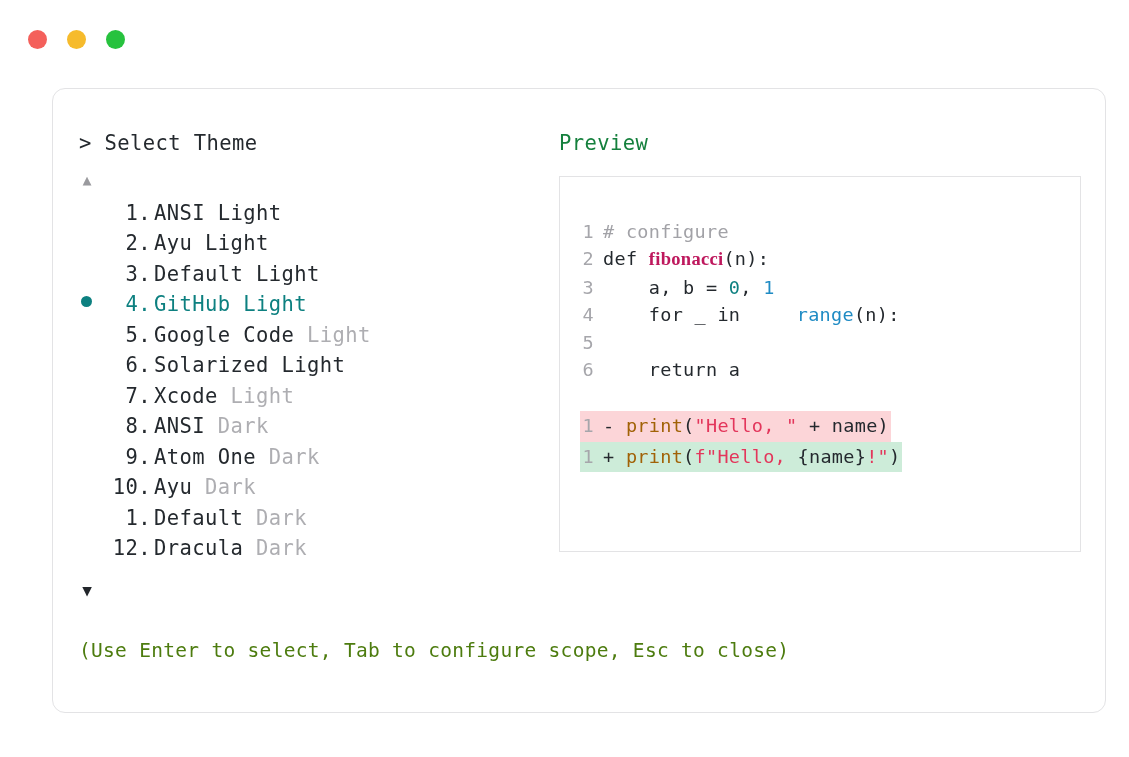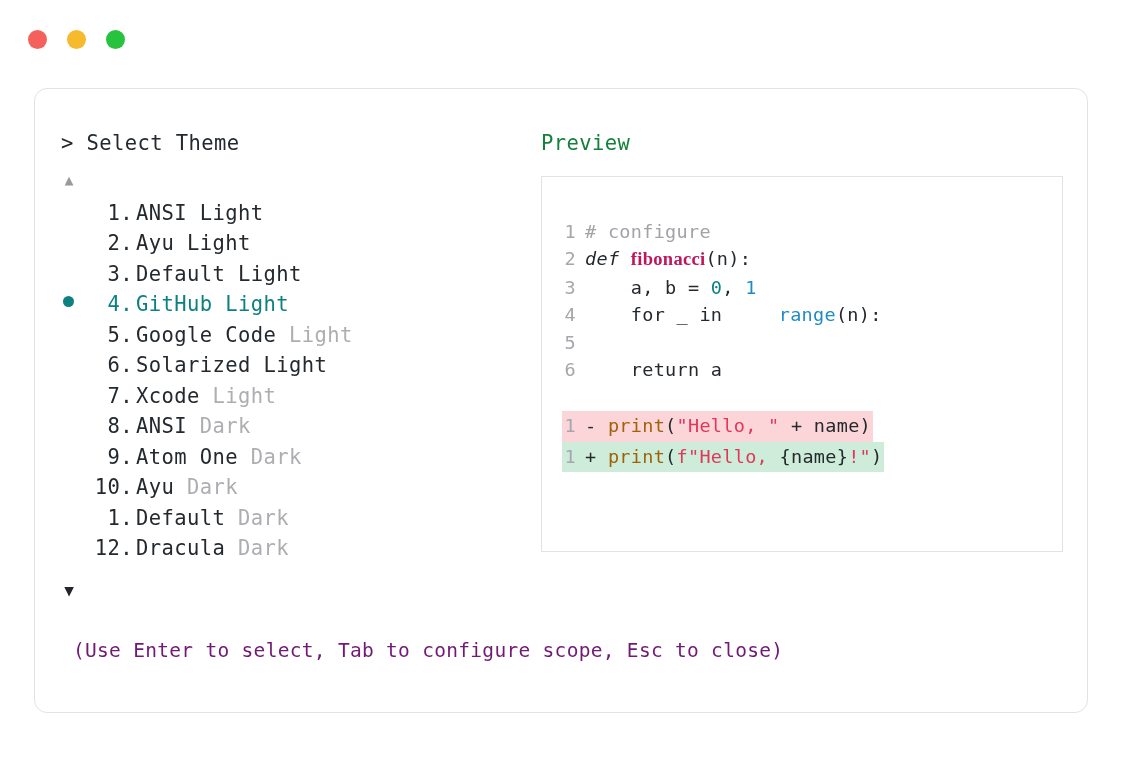--- a/index.html
+++ b/index.html
@@ -30,21 +30,21 @@
     border-radius: 50%;
     display: block;
   }
   .dot.red    { background: #f4605b; }
   .dot.yellow { background: #f6bb2c; }
   .dot.green  { background: #27c23e; }
 
   
   .card {
     position: absolute;
-    left: 34px;
+    left: 52px;
     top: 88px;
     width: 1054px;
     height: 625px;
     box-sizing: border-box;
     border: 1.5px solid #e3e3e5;
     border-radius: 13px;
     background: #ffffff;
   }
 
   .card-inner {
@@ -184,39 +184,38 @@
   }
   .code-line.diff-del .lineno,
   .code-line.diff-del .code-body { background: #fcd5d8; }
   .code-line.diff-add .lineno,
   .code-line.diff-add .code-body { background: #cdecd9; }
   .code-line.diff-del .lineno { margin-right: 0; padding-right: 9px; }
   .code-line.diff-add .lineno { margin-right: 0; padding-right: 9px; }
 
   
   .tok-comment  { color: #a2a2a7; }
-  .tok-keyword  { color: #24292e; font-style: italic; }
+  .tok-keyword  { color: #24292e; }
   .tok-func     { color: #be185d; font-weight: bold; font-family: Liberation Serif, serif; }
   .tok-builtin  { color: #1f8bc4; margin-left: 45px; }
   .tok-number   { color: #0d8080; }
   .tok-number2  { color: #1f8bc4; }
   .tok-plain    { color: #24292e; }
   .tok-string   { color: #e3365b; }
   .tok-call     { color: #a16207; }
 
   
   .footer-hint {
     position: absolute;
     left: 26px;
     top: 550px;
     font-size: 19.5px;
     letter-spacing: 0.3px;
-    color: #701a75;
-    white-space: pre;
-    margin-left: 12px;
+    color: #4d7c0f;
+    white-space: pre;
   }
 </style>
 </head>
 <body>
 
 <div class="traffic-lights">
   <span class="dot red"></span>
   <span class="dot yellow"></span>
   <span class="dot green"></span>
 </div>

